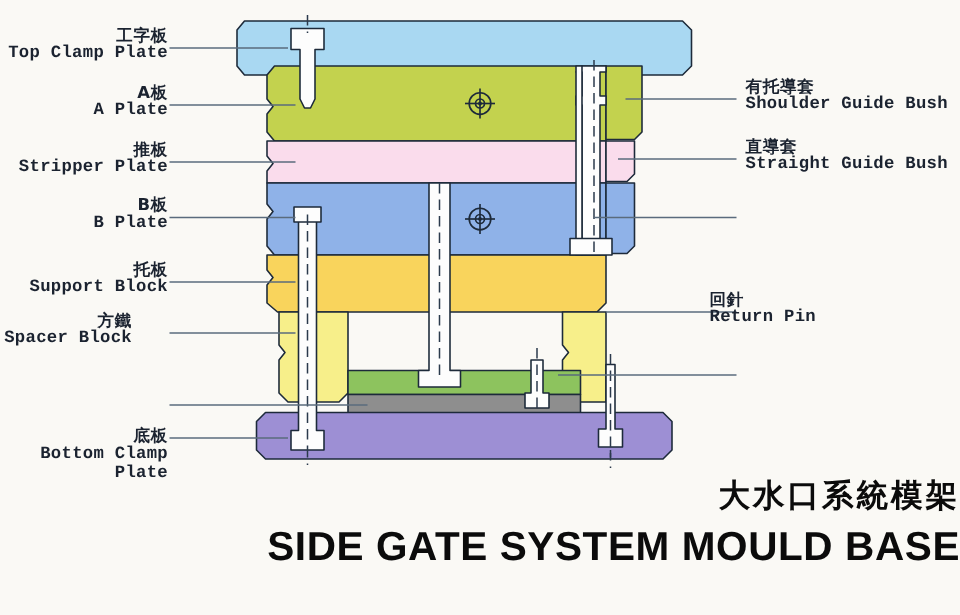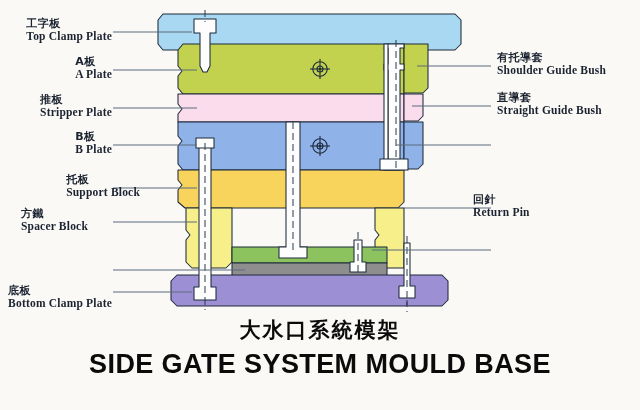--- a/index.html
+++ b/index.html
@@ -7,22 +7,22 @@
     width:640px;height:410px;overflow:hidden;
     background:#faf9f5;
     font-family:"Liberation Serif", serif;
     position:relative;
   }
   #stage{position:absolute;inset:0;}
   svg.layer{position:absolute;left:0;top:0;width:640px;height:410px;}
 
   .lbl{position:absolute;line-height:1.12;color:#1b2330;}
   .lbl .cn{font-family:"DejaVu Sans", sans-serif;font-weight:700;font-size:11px;letter-spacing:.5px;}
-  .lbl .en{font-family:Liberation Serif, serif;font-weight:700;font-size:11.5px;letter-spacing:.2px;}
-  .lbl.left{text-align:left;}
+  .lbl .en{font-family:Liberation Mono, monospace;font-weight:700;font-size:11.5px;letter-spacing:.2px;}
+  .lbl.left{text-align:right;}
   .lbl.right{text-align:left;}
 
   #title{position:absolute;left:0;right:0;text-align:center;color:#0b0b0b;}
   #title .t-cn{font-family:"DejaVu Sans", sans-serif;font-weight:700;font-size:21px;letter-spacing:2px;}
   #title .t-en{font-family:"Liberation Sans", sans-serif;font-weight:700;font-size:27px;letter-spacing:.4px;}
 </style>
 </head>
 <body style="background: rgb(250, 249, 245);">
 
 <div id="stage">
@@ -125,21 +125,21 @@
     <div class="en">A Plate</div>
   </div>
   <div class="lbl left" style="right:528px;top:94px;">
     <div class="cn">推板</div>
     <div class="en">Stripper Plate</div>
   </div>
   <div class="lbl left" style="right:528px;top:131px;">
     <div class="cn">B板</div>
     <div class="en">B Plate</div>
   </div>
-  <div class="lbl left" style="right:500px;top:174px;">
+  <div class="lbl left" style="right:528px;top:174px;">
     <div class="cn">托板</div>
     <div class="en">Support Block</div>
   </div>
   <div class="lbl left" style="right:552px;top:208px;">
     <div class="cn">方鐵</div>
     <div class="en">Spacer Block</div>
   </div>
   <div class="lbl left" style="right:528px;top:285px;">
     <div class="cn">底板</div>
     <div class="en">Bottom Clamp Plate</div>
@@ -151,18 +151,18 @@
   </div>
   <div class="lbl right" style="left:497px;top:92px;">
     <div class="cn">直導套</div>
     <div class="en">Straight Guide Bush</div>
   </div>
   <div class="lbl right" style="left:473px;top:194px;">
     <div class="cn">回針</div>
     <div class="en">Return Pin</div>
   </div>
 
-  <div id="title" style="top:316px;">
+  <div id="title" style="top:316px;text-align:right;">
     <div class="t-cn">大水口系統模架</div>
     <div class="t-en" style="margin-top:5px;">SIDE GATE SYSTEM MOULD BASE</div>
   </div>
 
 </div>
 
 </body></html>

